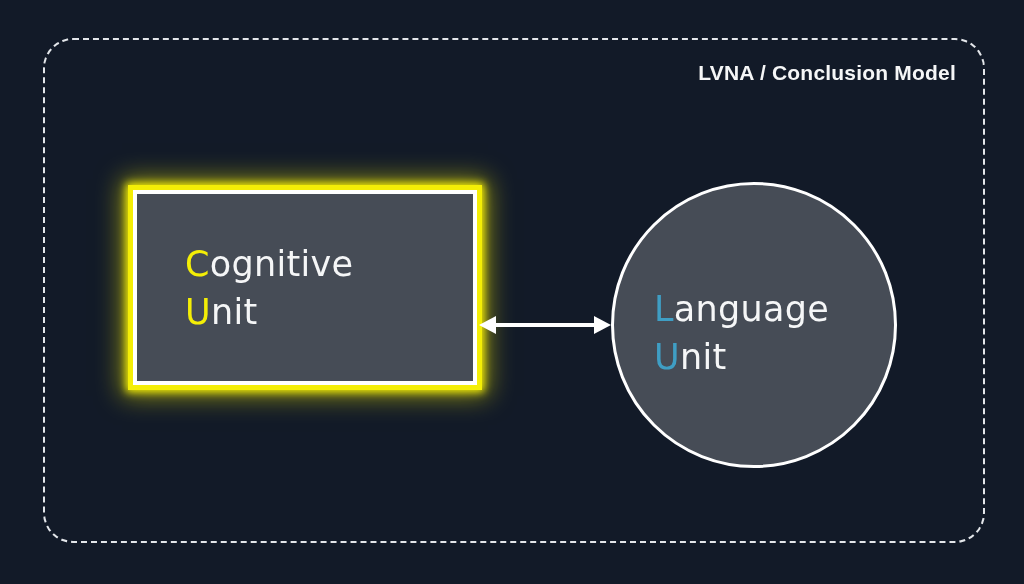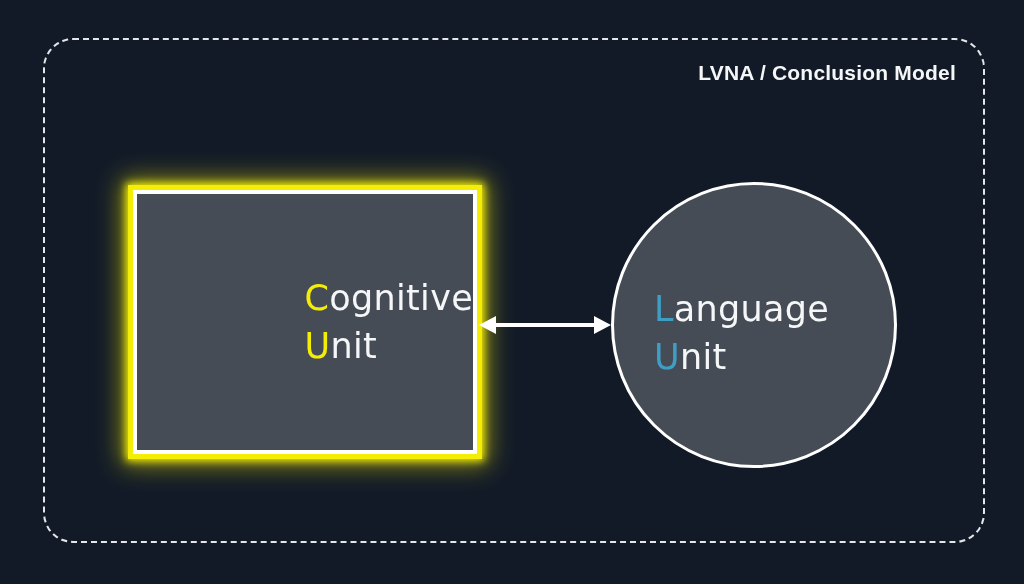--- a/index.html
+++ b/index.html
@@ -40,30 +40,29 @@
     font-size:35px;
     line-height:48px;
     color:var(--text-white);
     letter-spacing:0.3px;
   }
   .unit-text .initial-yellow{color:var(--glow-yellow);}
   .unit-text .initial-blue{color:var(--accent-blue);}
   .ccu-box{
     position:absolute;
     left:133px;top:190px;
-    width:344px;height:264px;
+    width:344px;height:195px;
     background:var(--panel-fill);
     border:4px solid #ffffff;
     box-shadow:
       0 0 0 5px var(--glow-yellow),
       0 0 8px 7px var(--glow-yellow),
       0 0 24px 11px var(--glow-yellow-soft);
     display:flex;
     align-items:center;
-    justify-content:flex-end;
   }
   .ccu-box .unit-text{padding-left:48px;}
   .lgu-circle{
     position:absolute;
     left:611px;top:182px;
     width:286px;height:286px;
     background:var(--panel-fill);
     border:3px solid #ffffff;
     border-radius:50%;
     display:flex;

